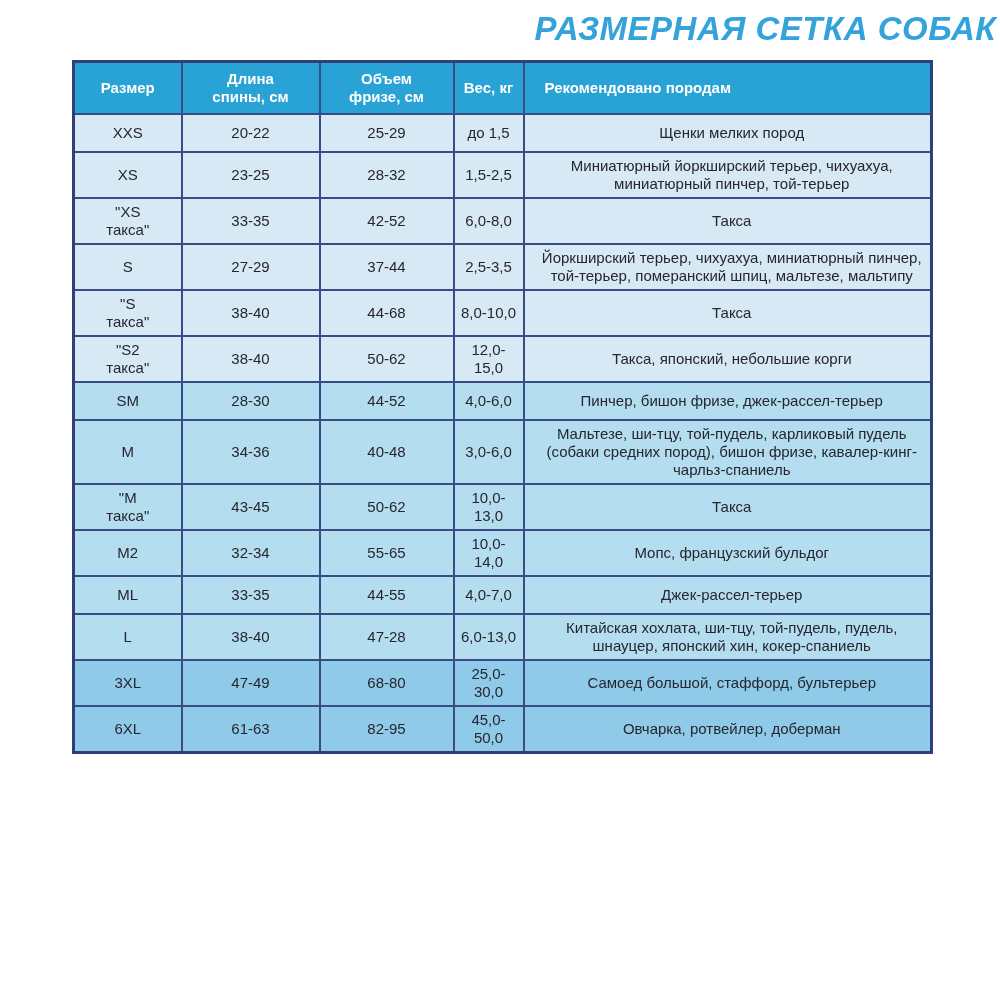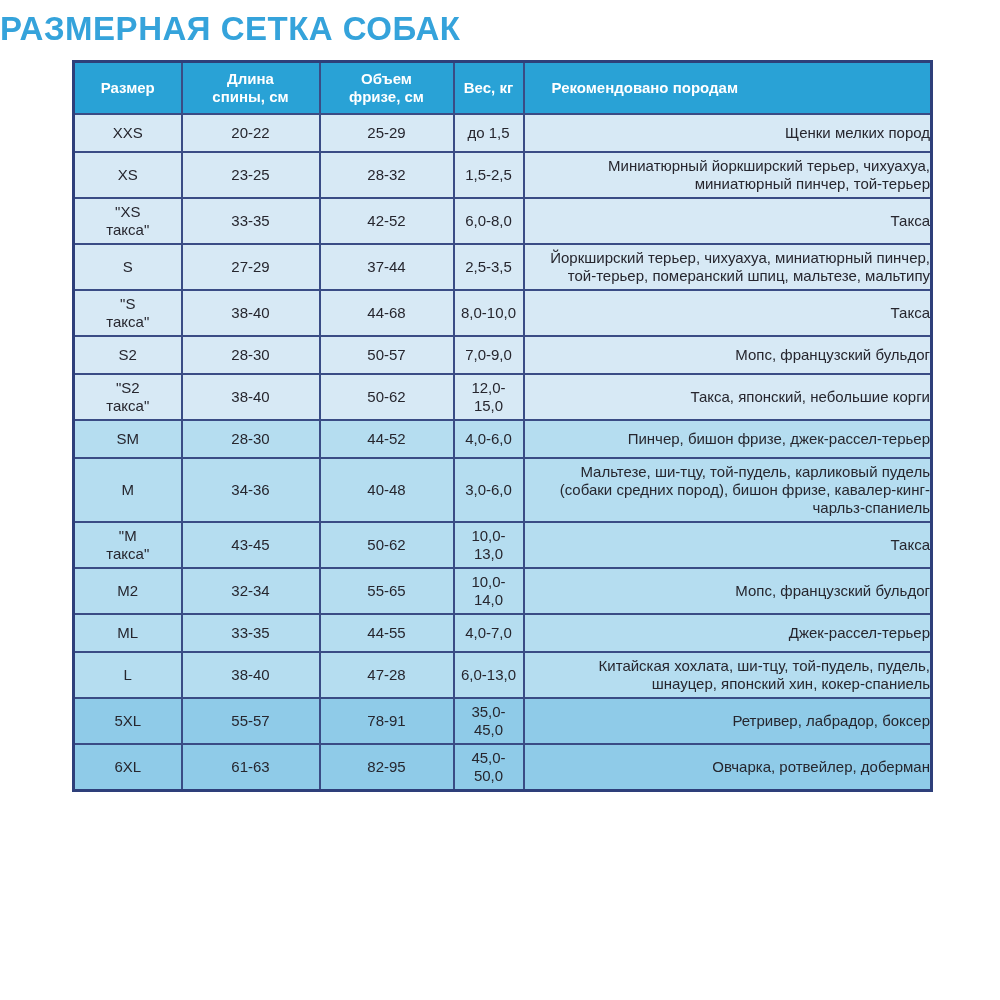--- a/index.html
+++ b/index.html
@@ -7,44 +7,44 @@
     --band_light:#D7E9F5; --band_medium:#B5DDF0; --band_dark:#8FCBE8;
     --border:#3A4C85; --outer_border:#2E3F7A; --cell_text:#26262E;
     --footer_text:#2097CE; --strip_bg:#CFE3F2;
   }
   html,body{margin:0;padding:0;}
   body{
     width:1000px;height:1000px;overflow:hidden;background:#fff;
     font-family:"Liberation Sans",sans-serif;
   }
   .title{
-    text-align:left;color:var(--title);font-size:33px;font-weight:bold;
-    margin:10px 16px 12px 0;letter-spacing:0.5px;
+    text-align:right;color:var(--title);font-size:33px;font-weight:bold;
+    margin:10px 4px 12px 0;letter-spacing:0.5px;font-style:italic;
   }
   table.size-chart{
     border-collapse:collapse;table-layout:fixed;
     margin-left:72px;width:858px;
     border:3px solid var(--outer_border);
   }
   .size-chart th,.size-chart td{
     border:2px solid var(--border);
     font-size:15px;line-height:1.2;
     overflow:hidden;
   }
   .size-chart th{
     background:var(--header_bg);color:var(--header_text);
     font-weight:bold;height:46px;text-align:center;
     white-space:pre-line;padding:2px 4px;
   }
-  .size-chart th.breeds-h{text-align:left;padding-left:27px;}
+  .size-chart th.breeds-h{text-align:left;padding-left:20px;}
   .size-chart td{
     color:var(--cell_text);text-align:center;
     padding:4px 4px;height:28px;white-space:pre-line;
   }
-  .size-chart td.breeds{text-align:right;padding-left:9px;padding-right:0;}
+  .size-chart td.breeds{text-align:center;padding-left:9px;padding-right:0;}
   tr.band-1 td{background:var(--band_light);}
   tr.band-2 td{background:var(--band_medium);}
   tr.band-3 td{background:var(--band_dark);}
 </style>
 </head>
 <body>
 
 <div class="title">РАЗМЕРНАЯ СЕТКА СОБАК</div>
 
 <table class="size-chart">
@@ -98,27 +98,20 @@
       </tr>
       <tr class="band-1">
         <td>"S
 такса"</td>
         <td>38-40</td>
         <td>44-68</td>
         <td>8,0-10,0</td>
         <td class="breeds">Такса</td>
       </tr>
       <tr class="band-1">
-        <td>S2</td>
-        <td>28-30</td>
-        <td>50-57</td>
-        <td>7,0-9,0</td>
-        <td class="breeds">Мопс, французский бульдог</td>
-      </tr>
-      <tr class="band-1">
         <td>"S2
 такса"</td>
         <td>38-40</td>
         <td>50-62</td>
         <td>12,0-15,0</td>
         <td class="breeds">Такса, японский, небольшие корги</td>
       </tr>
       <tr class="band-2">
         <td>SM</td>
         <td>28-30</td>
@@ -156,25 +149,25 @@
         <td class="breeds">Джек-рассел-терьер</td>
       </tr>
       <tr class="band-2">
         <td>L</td>
         <td>38-40</td>
         <td>47-28</td>
         <td>6,0-13,0</td>
         <td class="breeds">Китайская хохлата, ши-тцу, той-пудель, пудель, шнауцер, японский хин, кокер-спаниель</td>
       </tr>
       <tr class="band-3">
-        <td>5XL</td>
-        <td>55-57</td>
-        <td>78-91</td>
-        <td>35,0-45,0</td>
-        <td class="breeds">Ретривер, лабрадор, боксер</td>
+        <td>3XL</td>
+        <td>47-49</td>
+        <td>68-80</td>
+        <td>25,0-30,0</td>
+        <td class="breeds">Самоед большой, стаффорд, бультерьер</td>
       </tr>
       <tr class="band-3">
         <td>6XL</td>
         <td>61-63</td>
         <td>82-95</td>
         <td>45,0-50,0</td>
         <td class="breeds">Овчарка, ротвейлер, доберман</td>
       </tr>
     </tbody>
 

